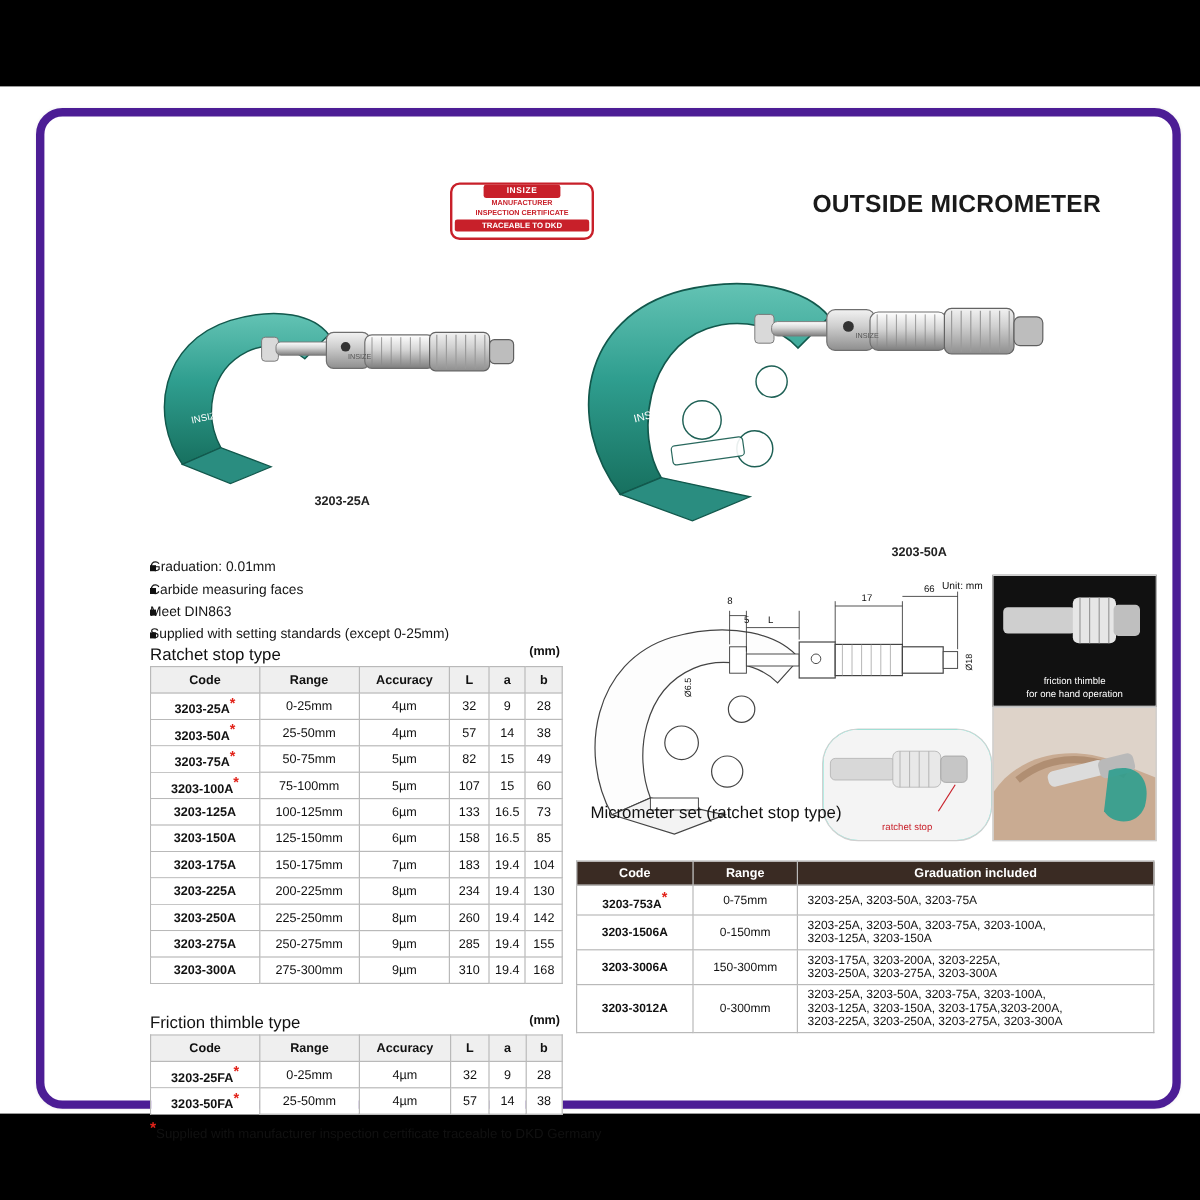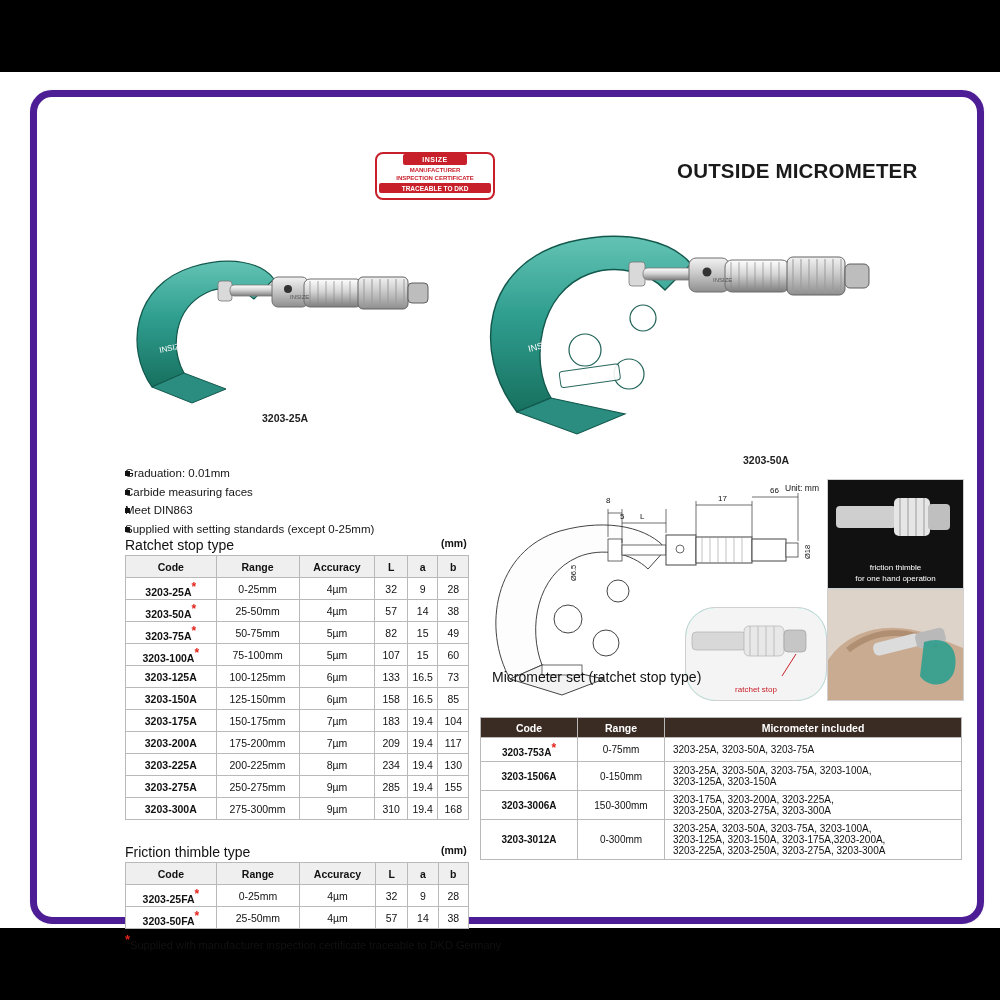--- a/index.html
+++ b/index.html
@@ -304,34 +304,34 @@
           </tr>
           <tr>
             <td class="code-cell">3203-175A</td>
             <td>150-175mm</td>
             <td>7µm</td>
             <td>183</td>
             <td>19.4</td>
             <td>104</td>
           </tr>
           <tr>
-            <td class="code-cell">3203-200A</td>
-            <td>175-200mm</td>
-            <td>7µm</td>
-            <td>209</td>
-            <td>19.4</td>
-            <td>117</td>
-          </tr>
-          <tr>
             <td class="code-cell">3203-225A</td>
             <td>200-225mm</td>
             <td>8µm</td>
             <td>234</td>
             <td>19.4</td>
             <td>130</td>
+          </tr>
+          <tr>
+            <td class="code-cell">3203-250A</td>
+            <td>225-250mm</td>
+            <td>8µm</td>
+            <td>260</td>
+            <td>19.4</td>
+            <td>142</td>
           </tr>
           <tr>
             <td class="code-cell">3203-275A</td>
             <td>250-275mm</td>
             <td>9µm</td>
             <td>285</td>
             <td>19.4</td>
             <td>155</td>
           </tr>
           <tr>
@@ -476,21 +476,21 @@
       </svg>
       <div class="ph-label" style="position:absolute;bottom:6px;left:0;">ratchet stop</div>
     </div>
 
     <div class="tbl-title" style="left:443px;top:572px;margin-left:12px;">Micrometer set (ratchet stop type)</div>
     <table id="t-set">
       <thead>
         <tr>
           <th>Code</th>
           <th>Range</th>
-          <th>Micrometer included</th>
+          <th>Graduation included</th>
         </tr>
       </thead>
       <tbody>
           <tr>
             <td class="code">3203-753A<span class="star">*</span></td>
             <td class="range">0-75mm</td>
             <td class="incl" style="white-space: pre-line;">3203-25A, 3203-50A, 3203-75A</td>
           </tr>
           <tr>
             <td class="code">3203-1506A</td>

